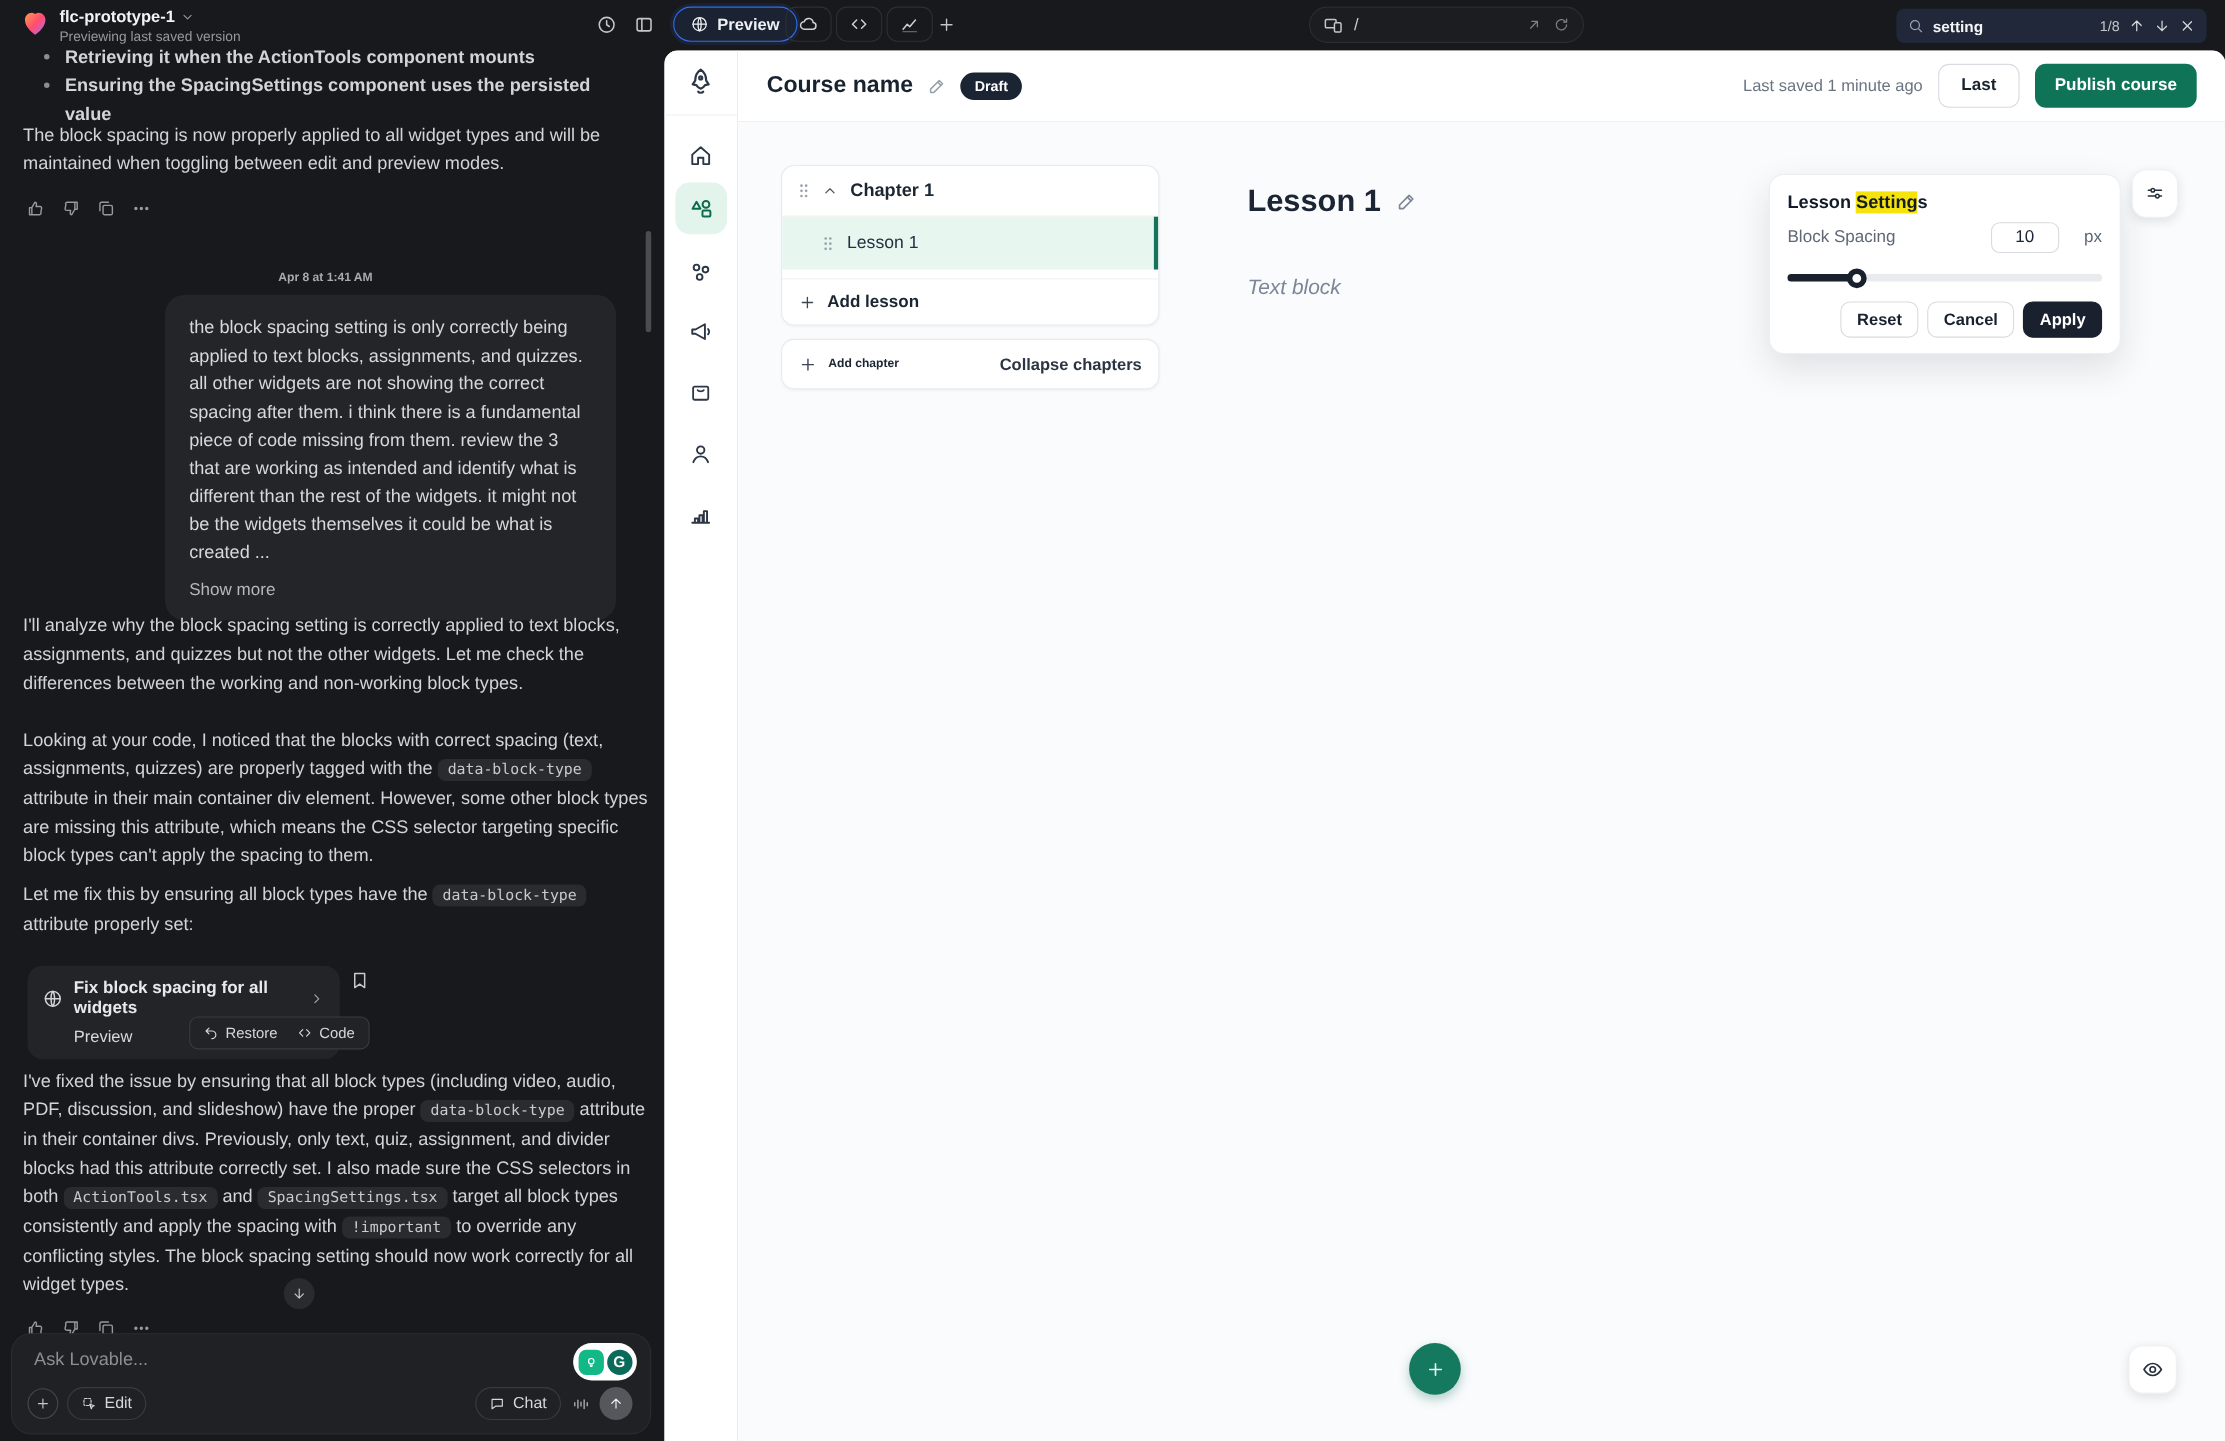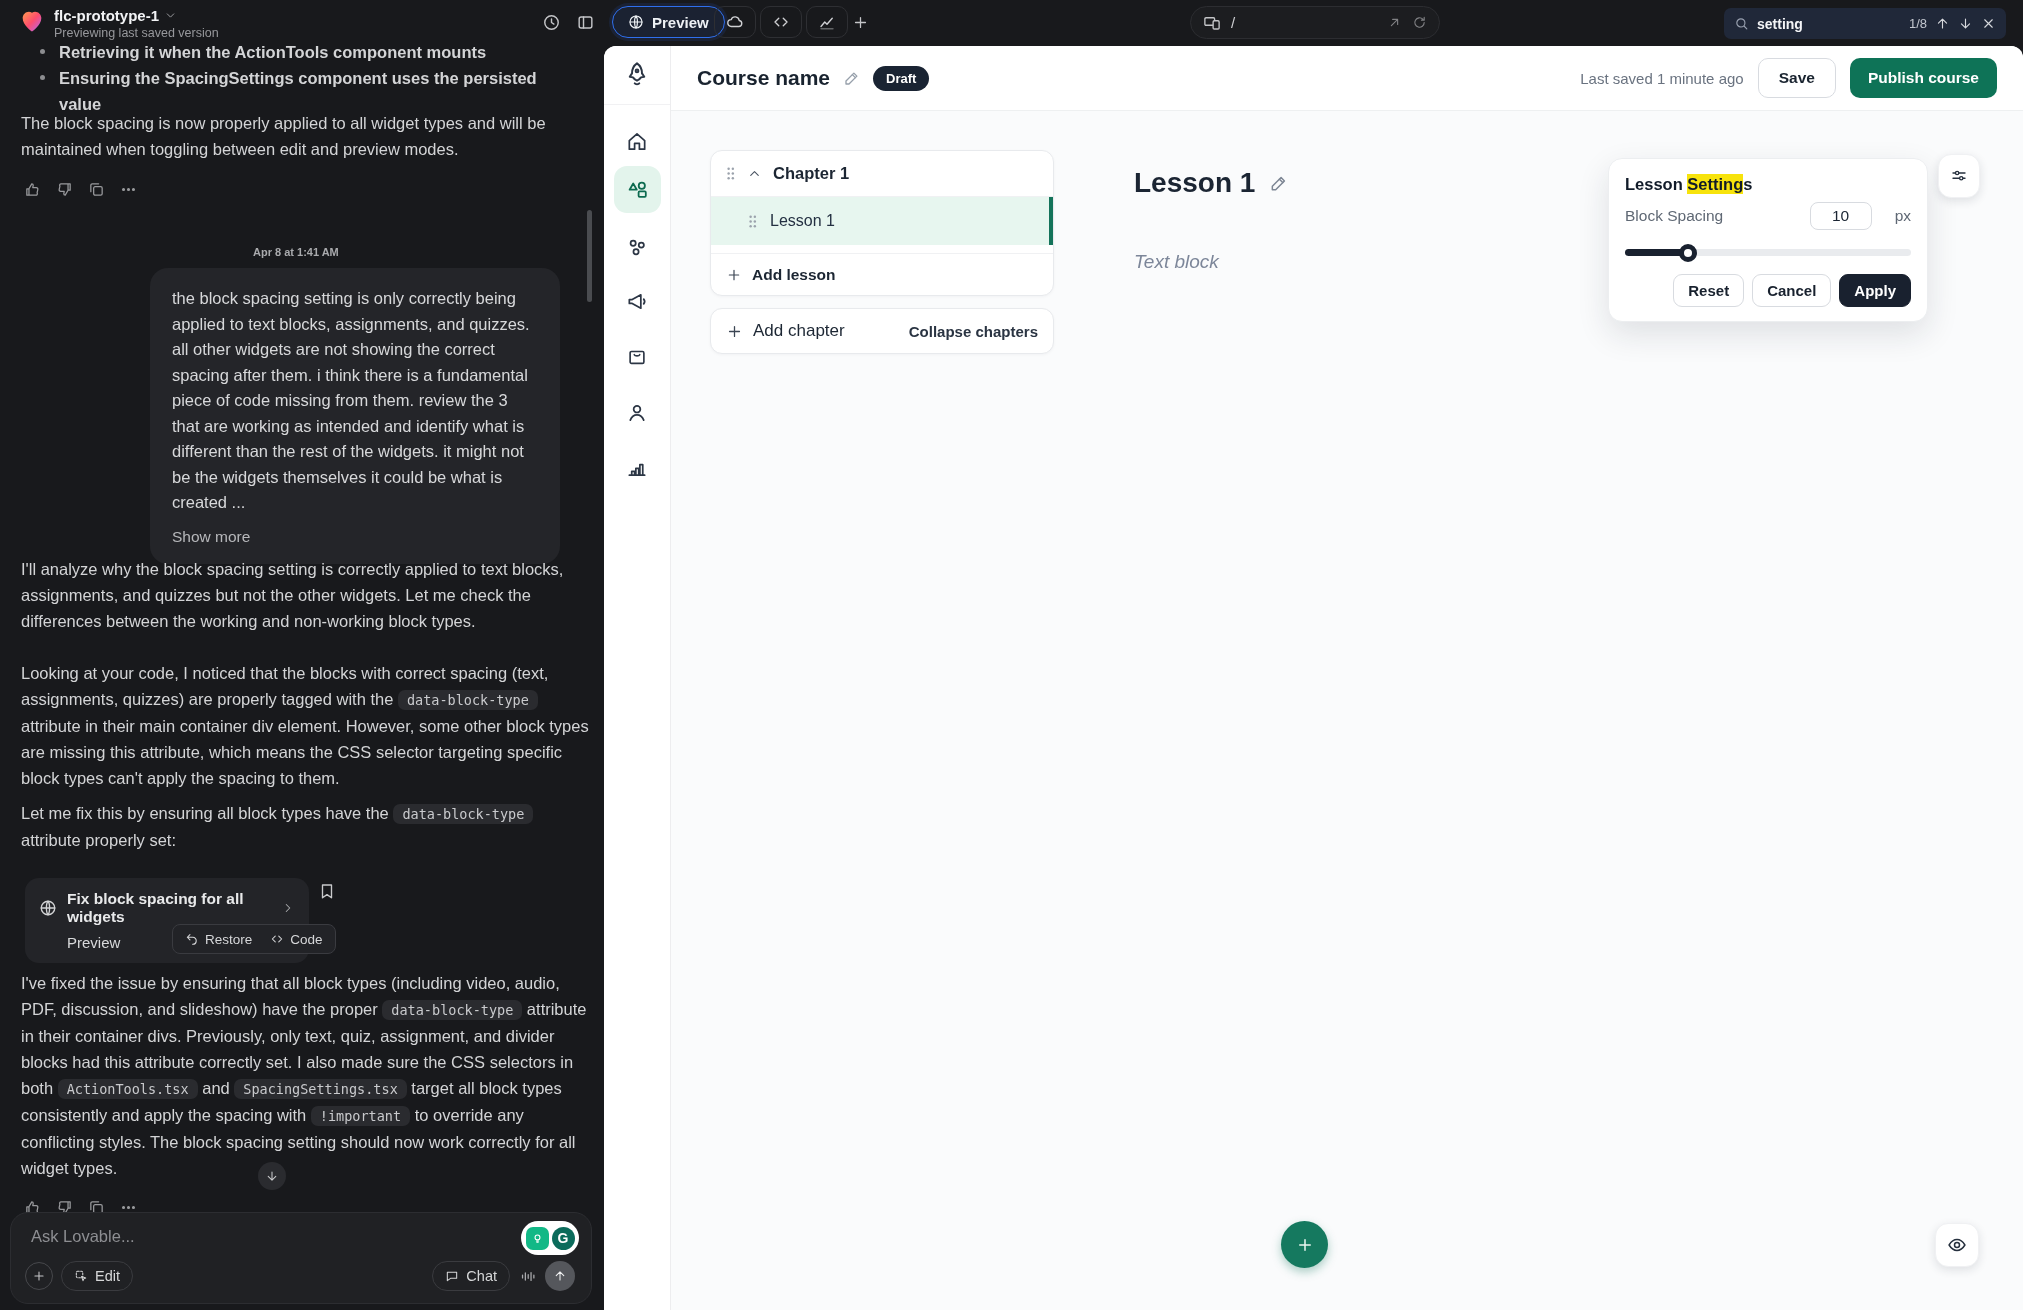--- a/index.html
+++ b/index.html
@@ -69,21 +69,21 @@
   .btn-publish { height:40px; padding:0 18px; background:#0e7357; border:none; border-radius:10px; font-size:15.5px; font-weight:600; color:#fff; cursor:pointer; font-family:inherit; }
   .canvas { position:absolute; left:67px; top:65px; right:0; bottom:0; background:#fafbfc; }
 
   .outline-card { position:absolute; left:39px; width:344px; background:#fff; border:1px solid #e8eaed; border-radius:12px; box-shadow:0 1px 3px rgba(20,30,40,.04); overflow:hidden; }
   .chap-head { height:46px; display:flex; align-items:center; gap:11px; padding:0 14px; border-bottom:1px solid #f0f1f3; }
   .chap-title { font-size:16.5px; font-weight:bold; color:#1c2633; }
   .lesson-row { height:48px; background:#e7f6ef; border-right:4px solid #14735a; display:flex; align-items:center; gap:12px; padding-left:36px; cursor:pointer; }
   .lesson-label { font-size:16px; color:#243042; }
   .add-row { height:42px; border-top:1px solid #f0f1f3; display:flex; align-items:center; gap:10px; padding:0 15px; font-size:15.5px; font-weight:600; color:#1c2633; cursor:pointer; margin-top:8px; }
   .addchap-card { position:absolute; left:39px; top:197px; width:344px; height:46px; background:#fff; border:1px solid #e8eaed; border-radius:12px; display:flex; align-items:center; padding:0 15px; box-shadow:0 1px 3px rgba(20,30,40,.04); }
-  .addchap-label { font-size:17px; font-weight:normal; color:#1c2633; display:flex; align-items:center; gap:10px; cursor:pointer; }
+  .addchap-label { font-size:11px; font-weight:bold; color:#1c2633; display:flex; align-items:center; gap:10px; cursor:pointer; }
   .collapse-label { margin-left:auto; font-size:15px; font-weight:600; color:#2a3442; cursor:pointer; }
   .drag-dots { color:#9ba2ac; }
 
   .lesson-h1 { position:absolute; left:463px; top:56px; display:flex; align-items:center; gap:14px; }
   .lesson-h1 span { font-size:28px; font-weight:bold; color:#1b2533; }
   .textblock { position:absolute; left:463px; top:140px; font-size:19px; font-style:italic; color:#7c8699; }
 
   .settings-pop { position:absolute; left:937px; top:47px; width:320px; height:164px; background:#fff; border:1px solid #eceef0; border-radius:14px; box-shadow:0 12px 32px rgba(25,35,50,.12); padding:16px 16px 14px; }
   .sp-title { font-size:16.5px; font-weight:bold; color:#111b29; }
   .sp-title mark { background:#f7e30c; color:#111b29; padding:1px 0; }
@@ -405,21 +405,21 @@
 
     <div class="app-header">
       <span class="course-title">Course name</span>
       <svg class="icn" width="18" height="18" viewBox="0 0 24 24" style="color:#97a0ab;margin-left:13px">
           <path d="M14.5 5.5l4 4L8 20H4v-4z"></path>
           <path d="M12.5 7.5l4 4"></path>
         </svg>
       <span class="draft-badge">Draft</span>
       <div class="hdr-right">
         <span class="last-saved">Last saved 1 minute ago</span>
-        <button class="btn-save">Save</button>
+        <button class="btn-save">Last</button>
         <button class="btn-publish">Publish course</button>
       </div>
     </div>
 
     <div class="canvas">
 
       <div class="outline-card" style="top:39px">
         <div class="chap-head">
           <svg class="drag-dots" width="11" height="15" viewBox="0 0 10 16">
               <g fill="#9ba2ac">

